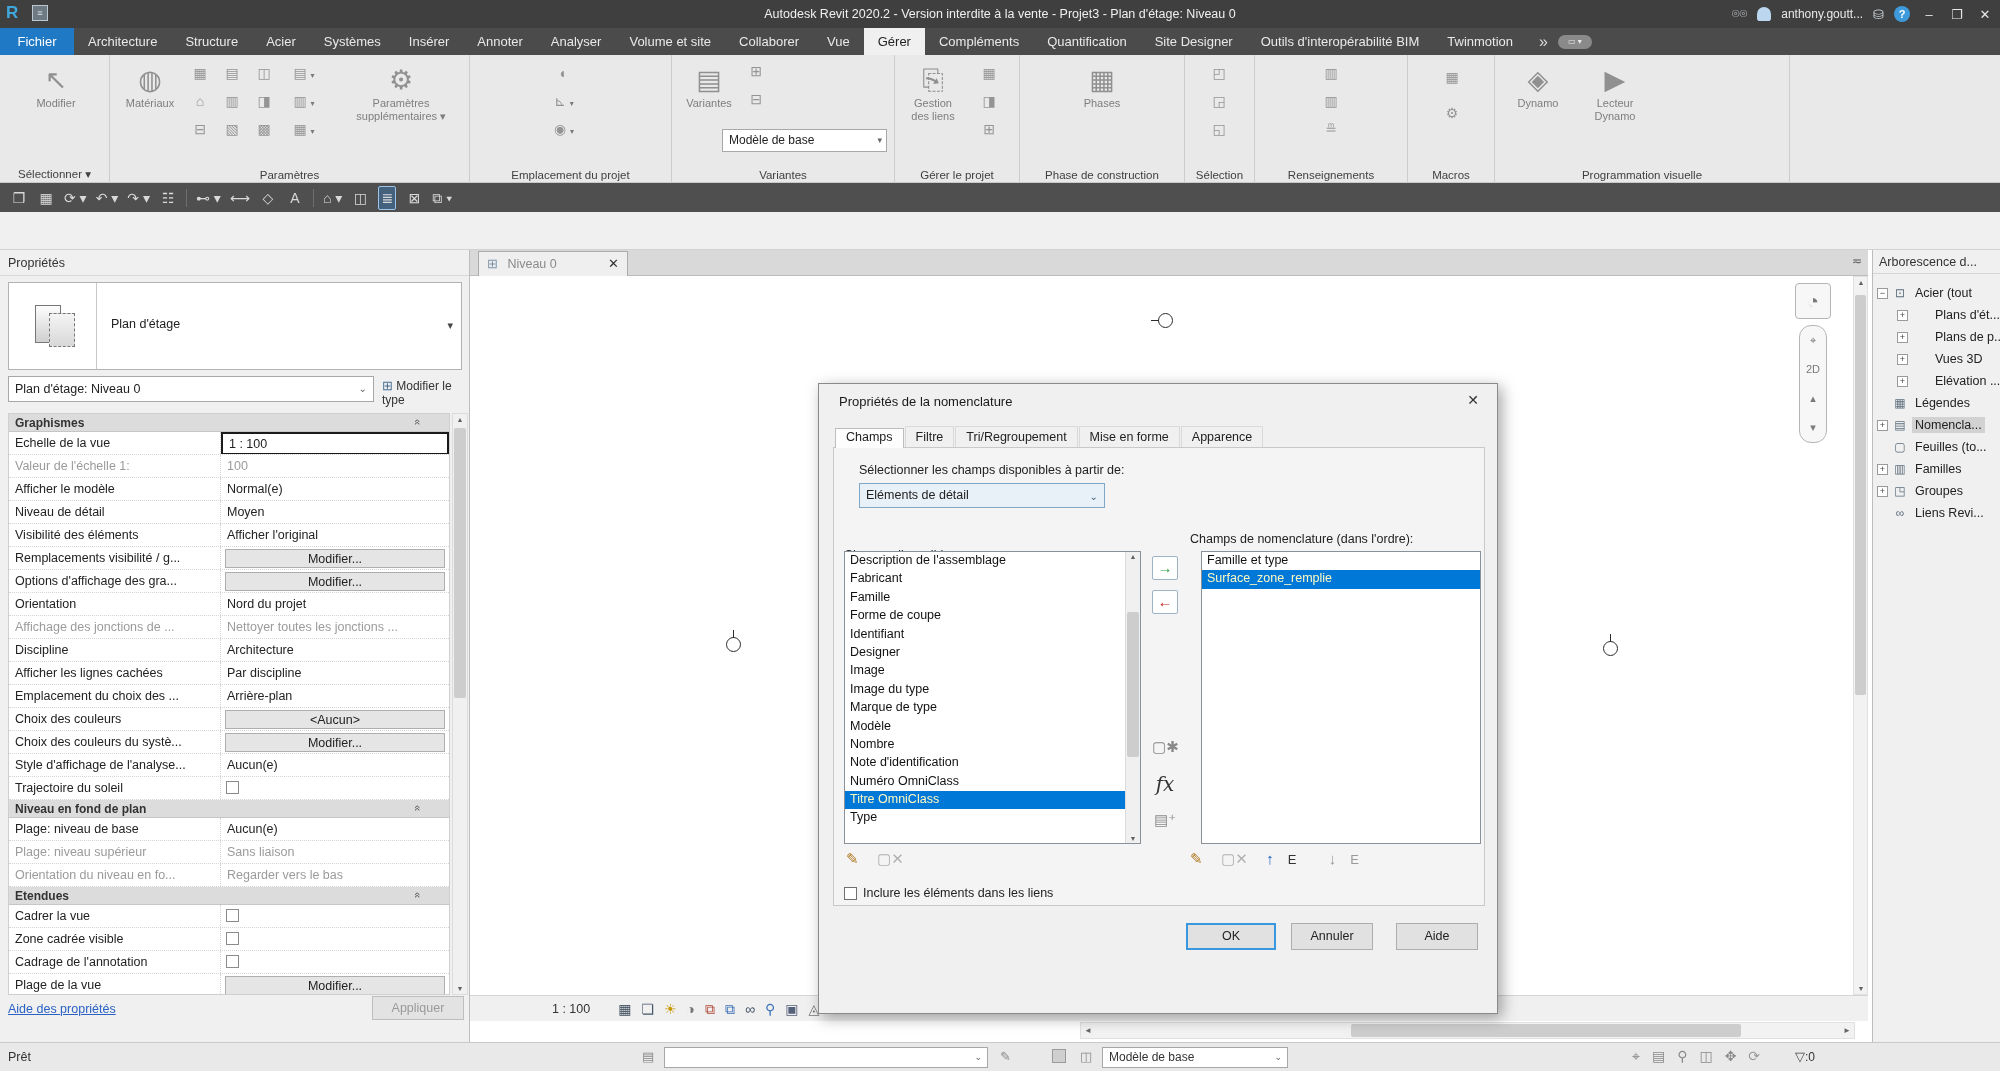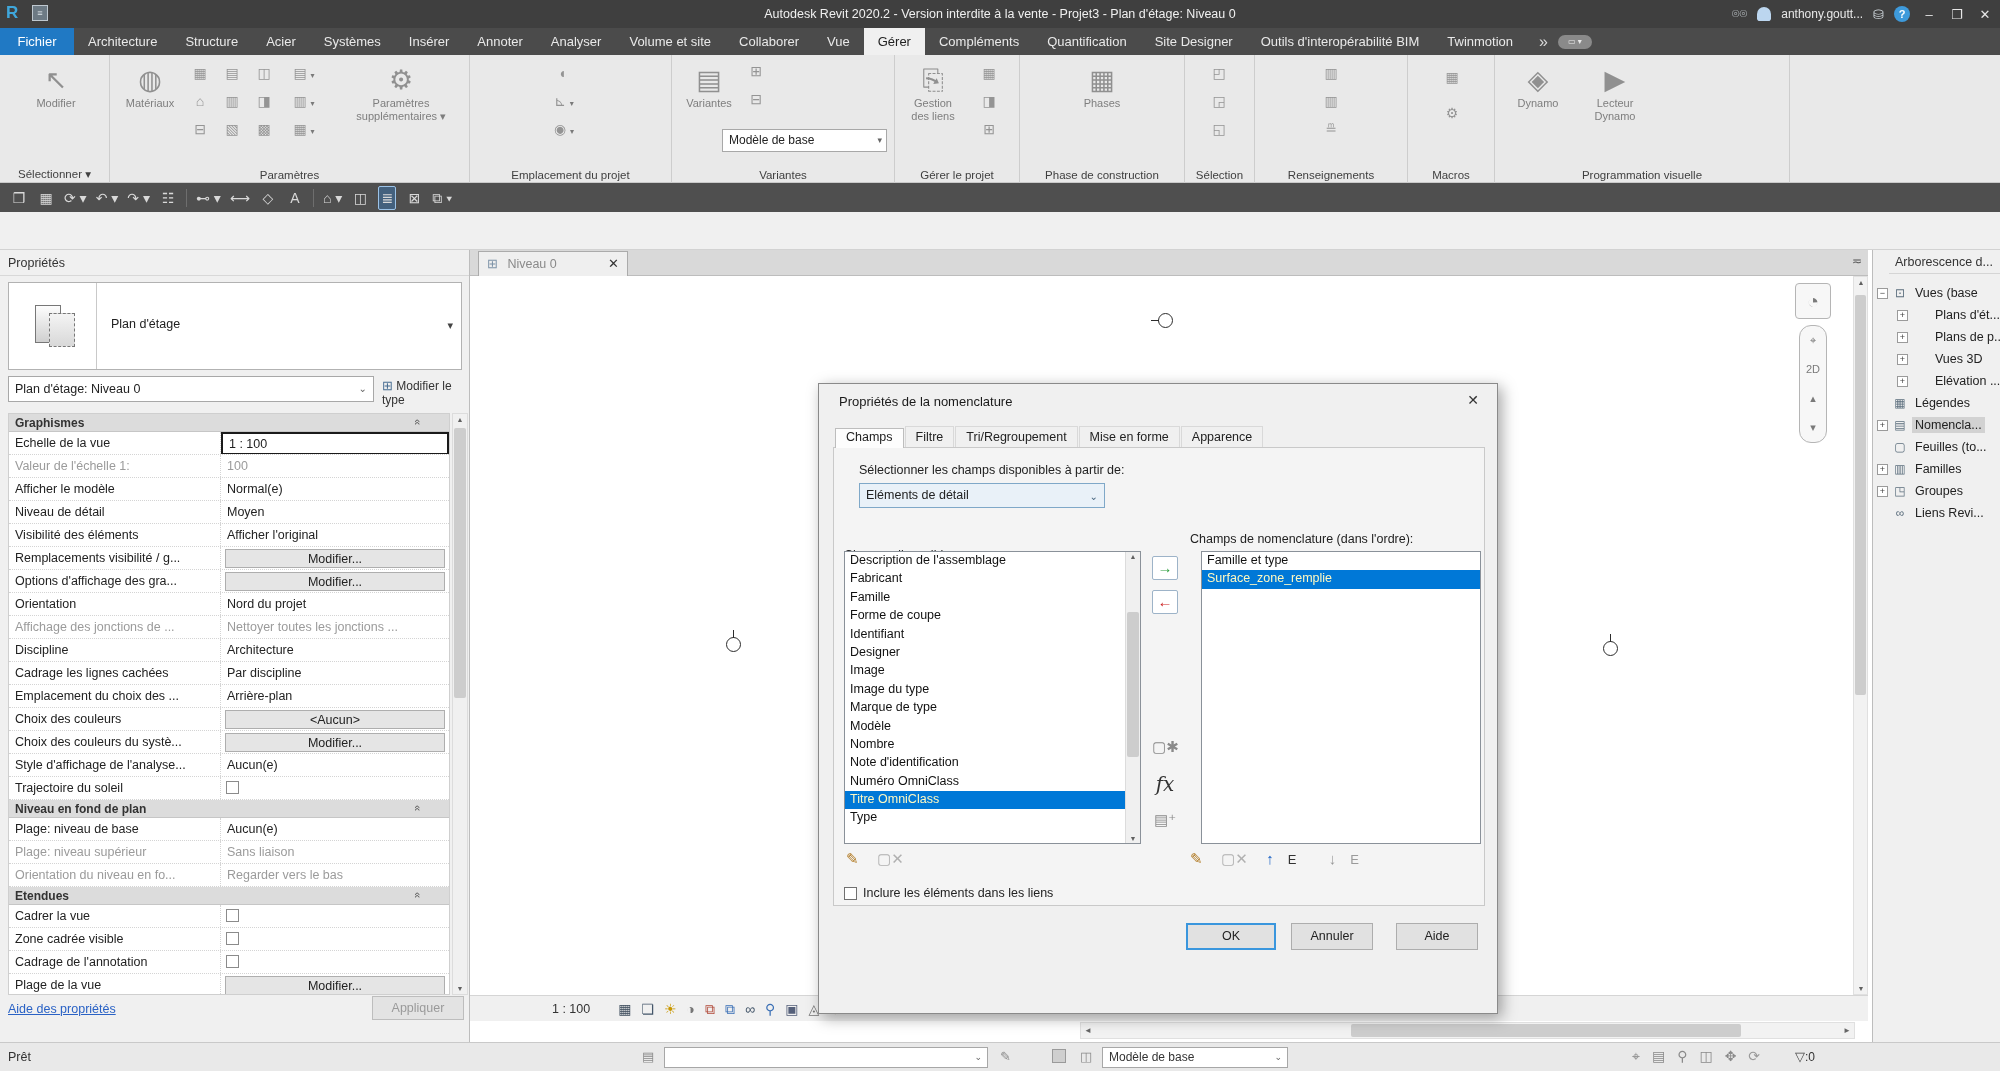--- a/index.html
+++ b/index.html
@@ -128,21 +128,21 @@
 
   #hscroll { position:absolute; left:610px; top:772px; width:775px; height:17px; background:#f2f2f2; border:1px solid #e0e0e0; }
   #hscroll .hthumb { position:absolute; left:270px; top:1px; width:390px; height:13px; background:#cdcdcd; border-radius:2px; }
   #hscroll .ha { position:absolute; top:3px; font-size:8px; color:#666; }
   #vscroll { position:absolute; left:1383px; top:26px; width:15px; height:719px; background:#f2f2f2; border:1px solid #e0e0e0; }
   #vscroll .vthumb { position:absolute; left:1px; top:18px; width:11px; height:400px; background:#cdcdcd; border-radius:2px; }
 
   
   #browser { left:1872px; top:250px; width:128px; height:792px; background:#f0f0f0; border-left:1px solid #bdbdbd; }
   #browser .bhead { height:24px; font-size:12.5px; color:#333; line-height:24px; padding-left:6px;
-    border-bottom:1px solid #d5d5d5; white-space:nowrap; overflow:hidden;margin-left:16px; }
+    border-bottom:1px solid #d5d5d5; white-space:nowrap; overflow:hidden; }
   #tree { padding-top:8px; }
   .titem { height:22px; display:flex; align-items:center; font-size:12.5px; white-space:nowrap; overflow:hidden; padding-left:4px; }
   .titem.lvl1 { padding-left:24px; }
   .texp { width:11px; height:11px; border:1px solid #9a9a9a; background:#fff; color:#444;
     font-size:9px; line-height:9px; text-align:center; margin-right:4px; flex:none; }
   .texp:empty { visibility:hidden; }
   .ticon { width:16px; margin-right:4px; color:#5d6f7e; font-size:12px; text-align:center; flex:none; }
   .tlabel { color:#222; padding:1px 3px; }
   .titem.selected .tlabel { background:#d2d2d2; }
 
@@ -458,21 +458,21 @@
         </div>
       </div>
       <div class="prow">
         <div class="plab">Discipline</div>
         <div class="pval">
           <span class="pvt">Architecture</span>
           
         </div>
       </div>
       <div class="prow">
-        <div class="plab">Cadrage les lignes cachées</div>
+        <div class="plab">Afficher les lignes cachées</div>
         <div class="pval">
           <span class="pvt">Par discipline</span>
           
         </div>
       </div>
       <div class="prow">
         <div class="plab">Emplacement du choix des ...</div>
         <div class="pval">
           <span class="pvt">Arrière-plan</span>
           
@@ -629,21 +629,21 @@
   </div>
 </div>
 
 <div id="browser" class="abs">
   <div class="bhead">Arborescence d...</div>
   <div id="tree">
 
   <div class="titem">
         <span class="texp">−</span>
         <span class="ticon">⊡</span>
-        <span class="tlabel">Vues (base</span>
+        <span class="tlabel">Acier (tout</span>
       </div>
       <div class="titem lvl1">
         <span class="texp">+</span>
         <span class="ticon"></span>
         <span class="tlabel">Plans d'ét...</span>
       </div>
       <div class="titem lvl1">
         <span class="texp">+</span>
         <span class="ticon"></span>
         <span class="tlabel">Plans de p...</span>

